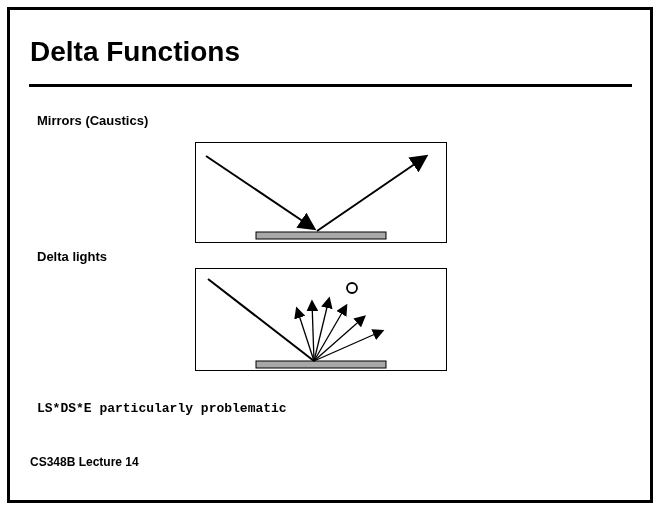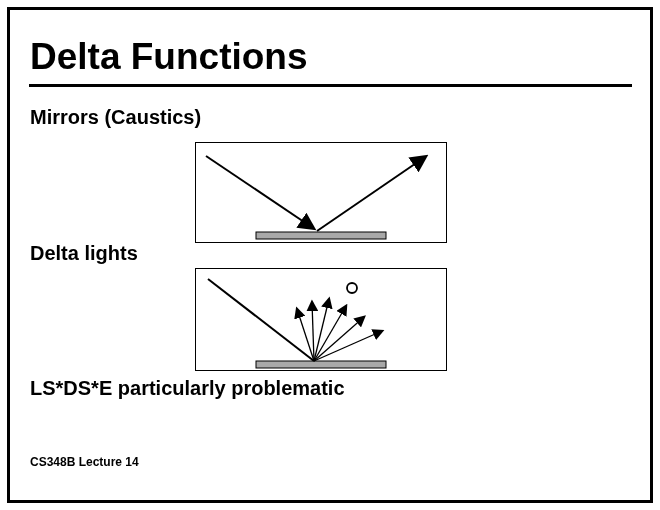--- a/index.html
+++ b/index.html
@@ -14,39 +14,39 @@
   }
   .frame {
     position: absolute;
     left: 7px; top: 7px; right: 7px; bottom: 7px;
     border: 3px solid #000000;
   }
   .title {
     position: absolute;
     left: 30px; top: 36px;
     margin: 0;
-    font-size: 37px;
+    font-size: 28px;
     font-weight: bold;
   }
   .rule {
     position: absolute;
     left: 29px; top: 84px;
     width: 603px; height: 3px;
     background: #000000;
   }
   .heading {
     position: absolute;
     left: 30px;
-    margin: 0;
-    font-size: 20px;
+    margin: 7px;
+    font-size: 13px;
     font-weight: bold;
   }
   .sec1 { top: 106px; }
   .sec2 { top: 242px; }
-  .note { top: 377px; }
+  .note { top: 394px; font-family: Liberation Mono, monospace; }
   .box {
     position: absolute;
     border: 1.5px solid #000000;
     background: #ffffff;
   }
   .box1 { left: 195px; top: 142px; width: 250px; height: 99px; }
   .box2 { left: 195px; top: 268px; width: 250px; height: 101px; }
   .box svg {
     position: absolute;
     left: 0; top: 0;

